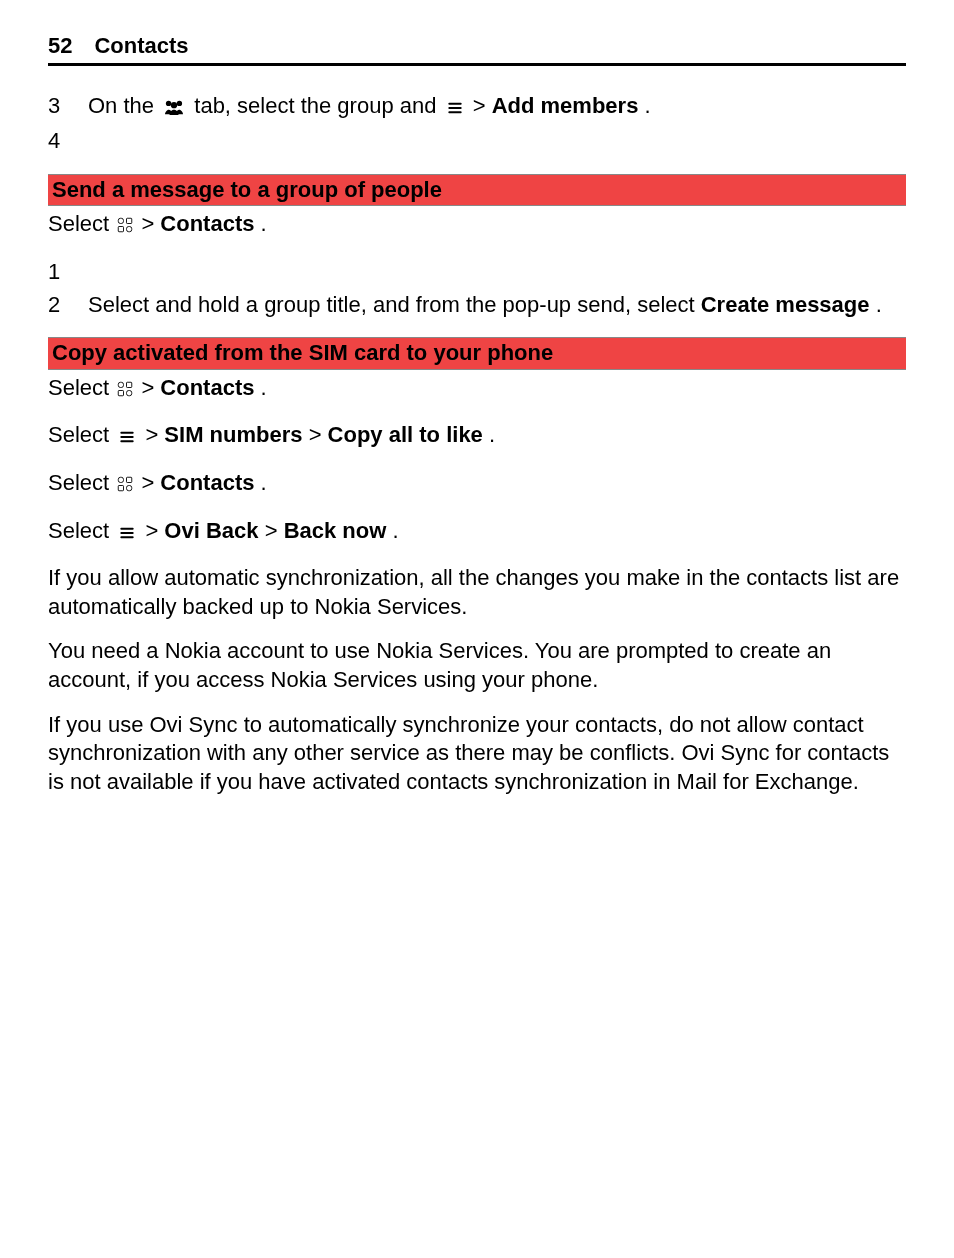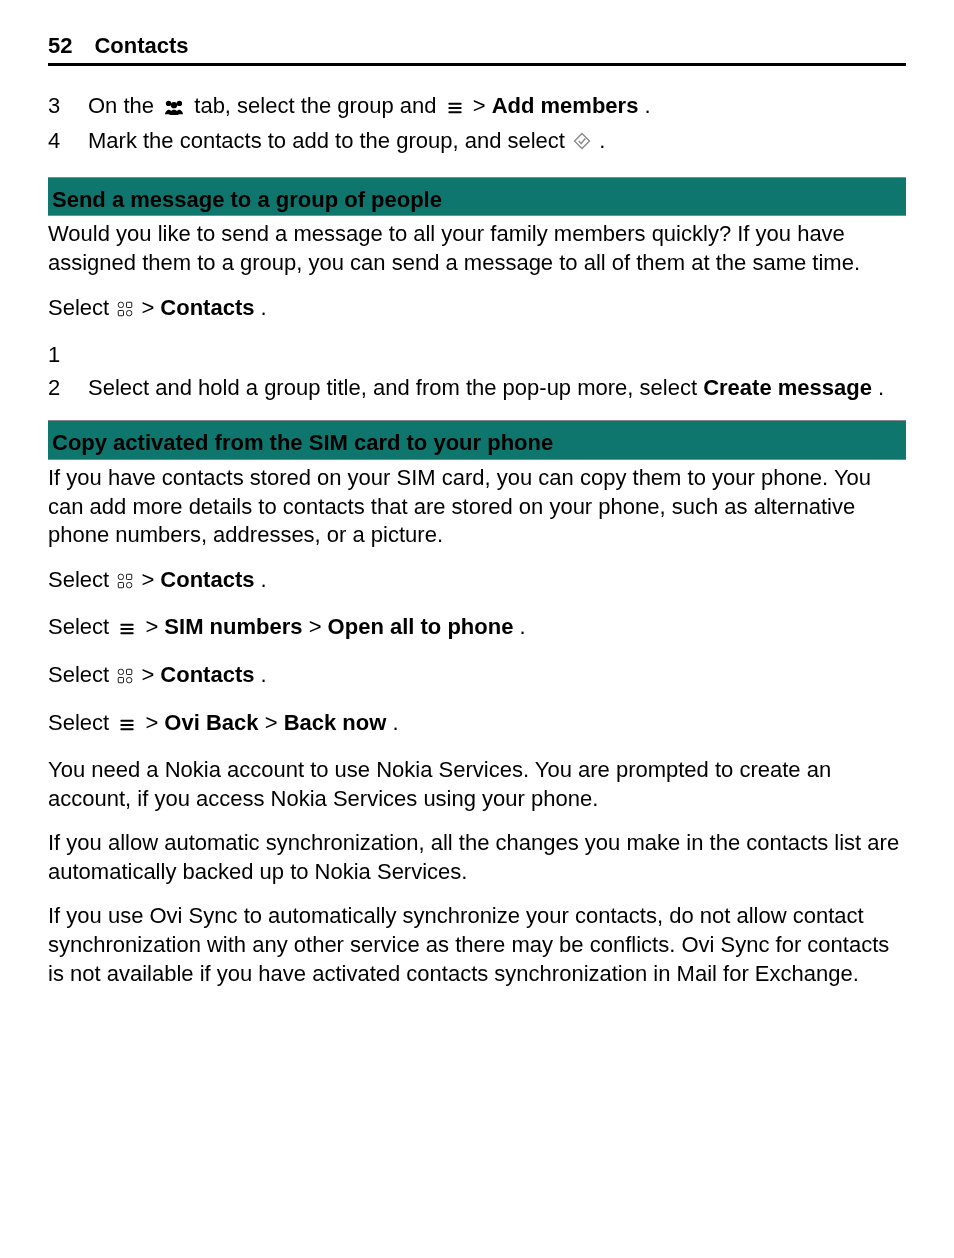--- a/index.html
+++ b/index.html
@@ -39,25 +39,25 @@
   }
   ol.numsteps > li {
     display: flex;
     margin-bottom: 4px;
   }
   ol.numsteps > li > .n {
     width: 40px;
     flex-shrink: 0;
   }
   .section-h {
-    background: #0f766e;
+    background: #ef4444;
     border-top: 1px solid #888;
     border-bottom: 1px solid #888;
     font-weight: 700;
-    padding: 8px 4px 1px 4px;
+    padding: 1px 4px 1px 4px;
     margin: 8px 0 4px 0;
     font-size: 22px;
   }
   p { margin: 4px 0 16px 0; }
   .b { font-weight: 700; }
   .ico {
     display: inline-block;
     vertical-align: -3px;
     margin: 0 1px;
   }
@@ -112,75 +112,66 @@
         <span class="ico"><svg width="22" height="16" viewBox="0 0 24 24">
               <use href="#ic-menu"></use>
             </svg></span>
         <span> &gt; </span>
         <span class="b">Add members</span>
         <span>.</span>
       </span>
     </li>
     <li>
       <span class="n">4</span>
-      <span>
-        <span>Mark the contacts to add to the group, and select </span>
-        <span class="ico"><svg width="20" height="20" viewBox="0 0 24 24">
-              <use href="#ic-check"></use>
-            </svg></span>
-        <span>.</span>
-      </span>
     </li>
   </ol>
 
   <div class="section-h">Send a message to a group of people</div>
-  <p>Would you like to send a message to all your family members quickly? If you have assigned them to a group, you can send a message to all of them at the same time.</p>
   <p>
     <span>Select </span>
     <span class="ico"><svg width="18" height="18" viewBox="0 0 24 24">
           <use href="#ic-apps"></use>
         </svg></span>
     <span> &gt; </span>
     <span class="b">Contacts</span>
     <span>.</span>
   </p>
   <ol class="numsteps">
     <li>
       <span class="n">1</span>
     </li>
     <li>
       <span class="n">2</span>
       <span>
-        <span>Select and hold a group title, and from the pop-up more, select </span>
+        <span>Select and hold a group title, and from the pop-up send, select </span>
         <span class="b">Create message</span>
         <span>.</span>
       </span>
     </li>
   </ol>
 
   <div class="section-h">Copy activated from the SIM card to your phone</div>
-  <p>If you have contacts stored on your SIM card, you can copy them to your phone. You can add more details to contacts that are stored on your phone, such as alternative phone numbers, addresses, or a picture.</p>
   <p>
     <span>Select </span>
     <span class="ico"><svg width="18" height="18" viewBox="0 0 24 24">
           <use href="#ic-apps"></use>
         </svg></span>
     <span> &gt; </span>
     <span class="b">Contacts</span>
     <span>.</span>
   </p>
   <p>
     <span>Select </span>
     <span class="ico"><svg width="22" height="16" viewBox="0 0 24 24">
           <use href="#ic-menu"></use>
         </svg></span>
     <span> &gt; </span>
     <span class="b">SIM numbers</span>
     <span>  &gt; </span>
-    <span class="b">Open all to phone</span>
+    <span class="b">Copy all to like</span>
     <span>.</span>
   </p>
 
   <p>
     <span>Select </span>
     <span class="ico"><svg width="18" height="18" viewBox="0 0 24 24">
           <use href="#ic-apps"></use>
         </svg></span>
     <span> &gt; </span>
     <span class="b">Contacts</span>
@@ -190,17 +181,17 @@
     <span>Select </span>
     <span class="ico"><svg width="22" height="16" viewBox="0 0 24 24">
           <use href="#ic-menu"></use>
         </svg></span>
     <span> &gt; </span>
     <span class="b">Ovi Back</span>
     <span>  &gt; </span>
     <span class="b">Back now</span>
     <span>.</span>
   </p>
+  <p>If you allow automatic synchronization, all the changes you make in the contacts list are automatically backed up to Nokia Services.</p>
   <p>You need a Nokia account to use Nokia Services. You are prompted to create an account, if you access Nokia Services using your phone.</p>
-  <p>If you allow automatic synchronization, all the changes you make in the contacts list are automatically backed up to Nokia Services.</p>
   <p>If you use Ovi Sync to automatically synchronize your contacts, do not allow contact synchronization with any other service as there may be conflicts. Ovi Sync for contacts is not available if you have activated contacts synchronization in Mail for Exchange.</p>
 
 </div>
 
 </body></html>

